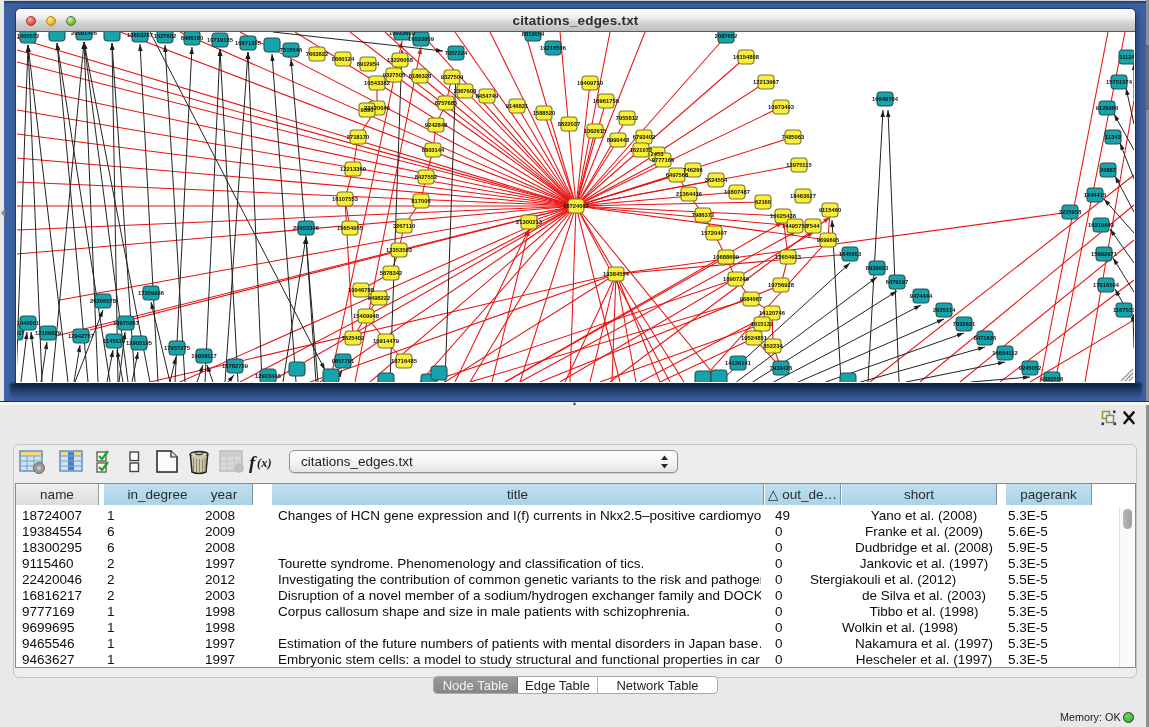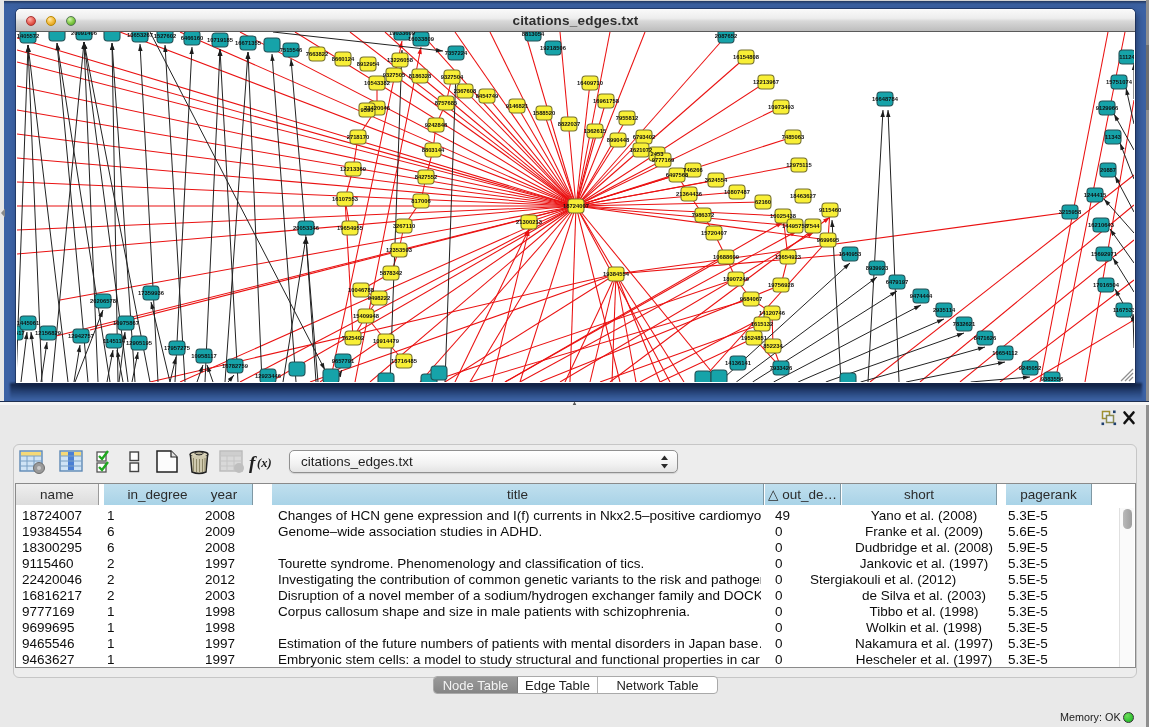--- a/index.html
+++ b/index.html
@@ -802,21 +802,20 @@
 <span style="left:189px">2008</span>
 <span style="left:262px;width:483px;overflow:hidden">Changes of HCN gene expression and I(f) currents in Nkx2.5–positive cardiomyoc…</span>
 <span style="left:759px">49</span>
 <span style="left:826px;width:164px;text-align:center">Yano et al. (2008)</span>
 <span style="left:992px">5.3E-5</span>
 </div>
 <div class="row" style="top:16px">
 <span style="left:6px">19384554</span>
 <span style="left:91px">6</span>
 <span style="left:189px">2009</span>
-<span style="left:262px;width:483px;overflow:hidden">Genome–wide association studies in ADHD.</span>
 <span style="left:759px">0</span>
 <span style="left:826px;width:164px;text-align:center">Franke et al. (2009)</span>
 <span style="left:992px">5.6E-5</span>
 </div>
 <div class="row" style="top:32px">
 <span style="left:6px">18300295</span>
 <span style="left:91px">6</span>
 <span style="left:189px">2008</span>
 <span style="left:759px">0</span>
 <span style="left:826px;width:164px;text-align:center">Dudbridge et al. (2008)</span>
@@ -856,21 +855,21 @@
 <span style="left:262px;width:483px;overflow:hidden">Corpus callosum shape and size in male patients with schizophrenia.</span>
 <span style="left:759px">0</span>
 <span style="left:826px;width:164px;text-align:center">Tibbo et al. (1998)</span>
 <span style="left:992px">5.3E-5</span>
 </div>
 <div class="row" style="top:112px">
 <span style="left:6px">9699695</span>
 <span style="left:91px">1</span>
 <span style="left:189px">1998</span>
 <span style="left:759px">0</span>
-<span style="left:826px;width:164px;text-align:center">Wolkin et al. (1998)</span>
+<span style="left:826px;width:164px;text-align:left">Wolkin et al. (1998)</span>
 <span style="left:992px">5.3E-5</span>
 </div>
 <div class="row" style="top:128px">
 <span style="left:6px">9465546</span>
 <span style="left:91px">1</span>
 <span style="left:189px">1997</span>
 <span style="left:262px;width:483px;overflow:hidden">Estimation of the future numbers of patients with mental disorders in Japan base…</span>
 <span style="left:759px">0</span>
 <span style="left:826px;width:164px;text-align:center">Nakamura et al. (1997)</span>
 <span style="left:992px">5.3E-5</span>

